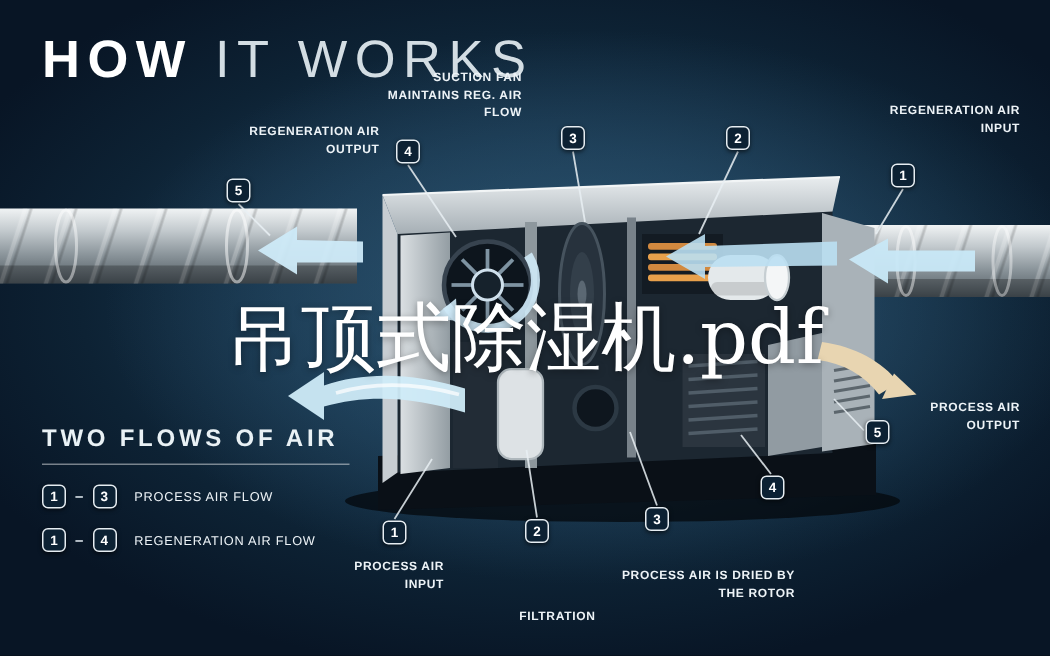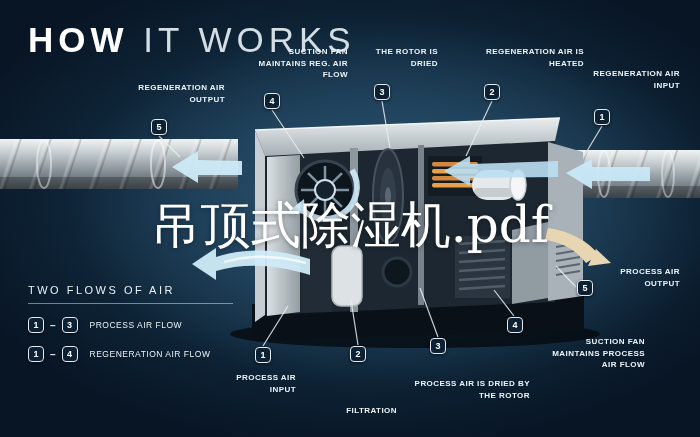--- a/index.html
+++ b/index.html
@@ -16,21 +16,21 @@
   .lbl{position:absolute;z-index:4;font-weight:700;font-size:8px;line-height:1.45;letter-spacing:.45px;color:#edf3f7;text-transform:uppercase;}
   .ta-c{text-align:right;} .ta-l{text-align:right;}
   .badge{
     position:absolute;z-index:4;width:16px;height:16px;box-sizing:border-box;
     border:1.5px solid #e6edf2;border-radius:4px;background:#0c2133;color:#fff;
     font-weight:700;font-size:9px;display:flex;align-items:center;justify-content:center;
     box-shadow:0 1px 3px rgba(0,0,0,.55);
   }
   .badge.inline{position:static;display:inline-flex;flex:0 0 auto;}
   .legend{position:absolute;left:28px;top:284px;z-index:4;}
-  .legend-title{font-weight:400;font-size:11px;letter-spacing:2.5px;color:#e9f1f5;}
+  .legend-title{font-weight:700;font-size:16px;letter-spacing:2.5px;color:#e9f1f5;}
   .legend-rule{width:205px;height:1px;background:rgba(255,255,255,.45);margin-top:7px;}
   .legend-row{display:flex;align-items:center;gap:5px;margin-top:13px;}
   .legend-dash{color:#dfe8ee;font-weight:700;font-size:10px;margin:0 1px;}
   .legend-label{font-weight:400;font-size:8.5px;letter-spacing:.5px;color:#edf3f7;margin-left:7px;text-transform:uppercase;}
   .watermark{
     position:absolute;top:192px;left:50%;transform:translateX(-50%);z-index:5;
     font-family:"DejaVu Serif",serif;font-size:50px;color:#ffffff;white-space:nowrap;
     text-shadow:0 1px 5px rgba(0,0,0,.35);
   }
 </style>
@@ -186,36 +186,34 @@
     </g>
   </svg>
 
   <div class="title">
     <span class="w1">HOW</span>
     <span class="w2">IT WORKS</span>
   </div>
 
   <div class="watermark">吊顶式除湿机.pdf</div>
 
-  <div class="lbl ta-c" style="left:130px;top:82px;width:95px;">REGENERATION AIR OUTPUT</div>
+  <div class="lbl ta-c" style="left:158px;top:82px;width:95px;">REGENERATION AIR OUTPUT</div>
   <div class="badge" style="left:151px;top:119px;">
       <span>5</span>
     </div>
 
   <div class="lbl ta-l" style="left:258px;top:46px;width:90px;">SUCTION FAN MAINTAINS REG. AIR FLOW</div>
   <div class="badge" style="left:264px;top:93px;">
       <span>4</span>
     </div>
 
-  <div class="lbl ta-l" style="left:370px;top:46px;width:68px;">THE ROTOR IS DRIED</div>
   <div class="badge" style="left:374px;top:84px;">
       <span>3</span>
     </div>
 
-  <div class="lbl ta-l" style="left:480px;top:46px;width:104px;">REGENERATION AIR IS HEATED</div>
   <div class="badge" style="left:484px;top:84px;">
       <span>2</span>
     </div>
 
   <div class="lbl ta-c" style="left:585px;top:68px;width:95px;">REGENERATION AIR INPUT</div>
   <div class="badge" style="left:594px;top:109px;">
       <span>1</span>
     </div>
 
   <div class="badge" style="left:577px;top:280px;">
@@ -234,21 +232,20 @@
   <div class="lbl ta-c" style="left:322px;top:386px;width:75px;margin-top:19px;">FILTRATION</div>
 
   <div class="badge" style="left:430px;top:338px;">
       <span>3</span>
     </div>
   <div class="lbl ta-c" style="left:405px;top:378px;width:125px;">PROCESS AIR IS DRIED BY THE ROTOR</div>
 
   <div class="badge" style="left:507px;top:317px;">
       <span>4</span>
     </div>
-  <div class="lbl ta-l" style="left:537px;top:336px;width:108px;">SUCTION FAN MAINTAINS PROCESS AIR FLOW</div>
 
   <div class="legend">
     <div class="legend-title">TWO FLOWS OF AIR</div>
     <div class="legend-rule"></div>
     <div class="legend-row">
       <span class="badge inline">
           <span>1</span>
         </span>
       <span class="legend-dash">–</span>
       <span class="badge inline">

